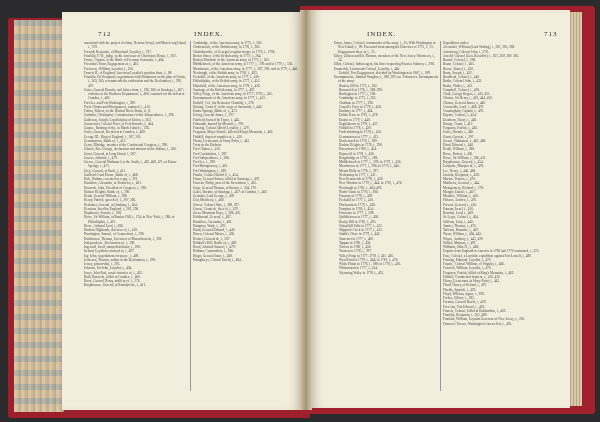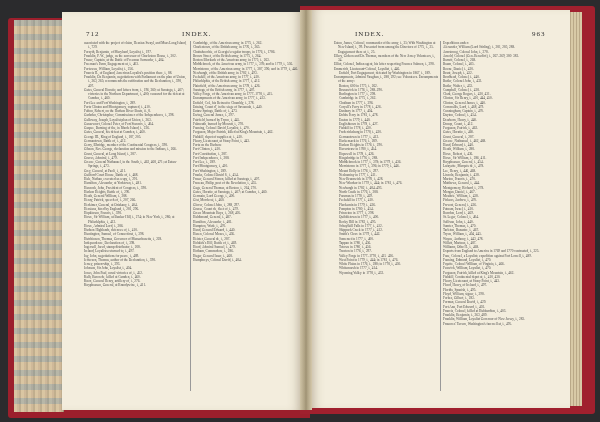--- a/index.html
+++ b/index.html
@@ -21,21 +21,21 @@
     position: absolute; left: 568px; top: 12px; width: 14px; height: 394px;
     background: repeating-linear-gradient(90deg, #d8c9a6 0 2px, #b9a887 2px 3px);
   }
 
   .page { position: absolute; background: #f3eddd; }
   .page-left { left: 62px; top: 12px; width: 240px; height: 398px; box-shadow: inset -10px 0 12px -8px rgba(90,70,40,0.45); }
   .page-right { left: 310px; top: 10px; width: 260px; height: 398px; box-shadow: inset 10px 0 12px -8px rgba(90,70,40,0.45); }
   .gutter { position: absolute; left: 300px; top: 10px; width: 12px; height: 400px;
     background: linear-gradient(90deg, #cfc3a6, #a99c7d 45%, #8f8266 50%, #a99c7d 55%, #d4c8ab); }
 
-  .running-head { position: absolute; top: 30px; font-size: 7px; letter-spacing: 1px; color: #333; }
+  .running-head { position: absolute; top: 30px; font-size: 7px; letter-spacing: 1px; color: #333; margin-left: 12px; }
   .rh-left-num { left: 86px; }
   .rh-left-title { left: 182px; }
   .rh-right-title { left: 355px; }
   .rh-right-num { left: 532px; }
 
   .column { position: absolute; top: 41px; font-size: 3.4px; line-height: 4.25px; color: #4a4a4a; overflow: hidden; }
   .col-l1 { left: 84px; width: 104px; height: 362px; }
   .col-l2 { left: 193px; width: 106px; height: 362px; }
   .col-r1 { left: 334px; width: 104px; height: 362px; }
   .col-r2 { left: 443px; width: 116px; height: 362px; }
@@ -54,21 +54,21 @@
 <div class="fore-edge-left"></div>
 <div class="fore-edge-right"></div>
 
 <div class="page page-left"></div>
 <div class="page page-right"></div>
 <div class="gutter"></div>
 
 <div class="running-head rh-left-num">712</div>
 <div class="running-head rh-left-title">INDEX.</div>
 <div class="running-head rh-right-title">INDEX.</div>
-<div class="running-head rh-right-num">963</div>
+<div class="running-head rh-right-num">713</div>
 
 <div class="column col-l1">
     <div class="entry">associated with the project of claim, Hessian Swayl, and Mass Long Island, i., 729.</div>
     <div class="entry">Forsyth, Benjamin, of Maryland, Loyalist, i., 197.</div>
     <div class="entry">Franklin, P. W., judge, as the successor of Charleston House, i., 302.</div>
     <div class="entry">Frazer, Captain, at the Battle of Freeman Surrender, i., 404.</div>
     <div class="entry">Freeman's Farm, Engagement at, i., 403.</div>
     <div class="entry">Fortescue, William, Loyalist, i., 256.</div>
     <div class="entry">Francis II., of England, American Loyalist's position there, i., 88.</div>
     <div class="entry">Franklin, Dr. Benjamin, negotiations with Parliament on the plan of Union, i., 263, 265; recommends the ratification and the Declaration, i., 398, 407.</div>

